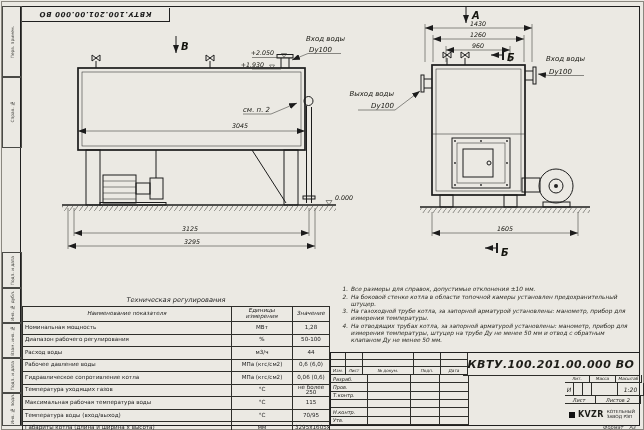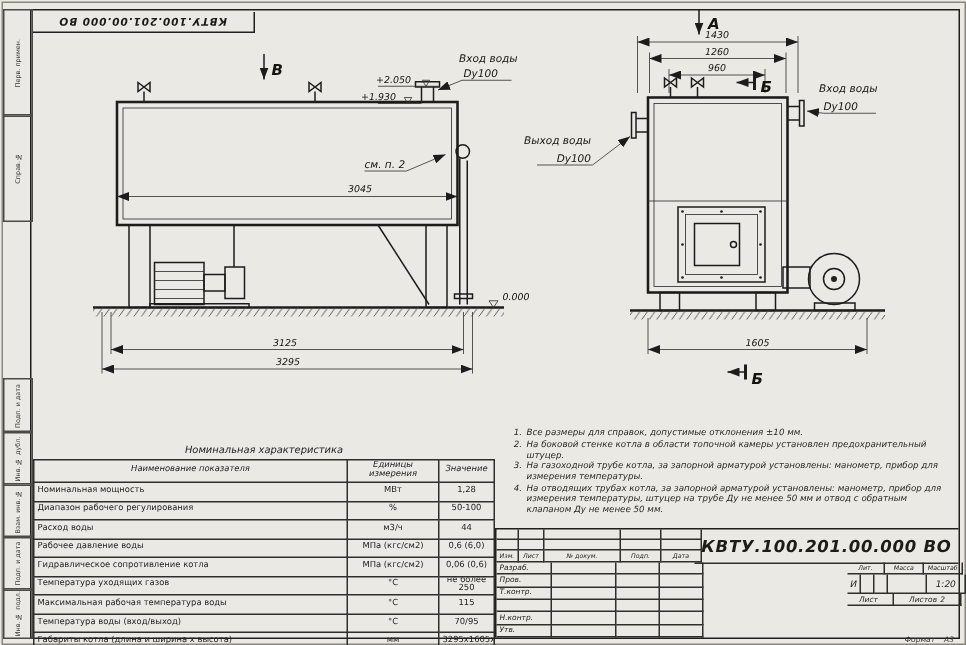--- a/index.html
+++ b/index.html
@@ -271,21 +271,21 @@
       <line x1="432" y1="233" x2="578" y2="233" class="kd" marker-start="url(#arr)" marker-end="url(#arr)"></line>
       <text class="tts" x="505" y="230.5" text-anchor="middle">1605</text>
 
       <line x1="497" y1="243" x2="497" y2="253" stroke="#1c1c1c" stroke-width="2"></line>
       <line x1="497" y1="248" x2="485" y2="248" class="k2" marker-end="url(#arr)"></line>
       <text class="ttm" x="501" y="256">Б</text>
     </g>
   </svg>
 
   <div class="techwrap">
-    <div class="techtitle">Номинальная характеристика</div>
+    <div class="techtitle">Техническая регулирования</div>
     <table class="tech">
       <tbody>
           <tr>
         <th style="width:204px">Наименование показателя</th>
         <th style="width:56px">Единицы измерения</th>
         <th>Значение</th>
       </tr>
       <tr>
             <td>Номинальная мощность</td>
             <td class="c">МВт</td>
@@ -434,19 +434,27 @@
       <div class="cell" style="width:30px;gap:2px;">
         <span>Лист</span>
         <span></span>
       </div>
       <div class="cell" style="width:44px;gap:2px;">
         <span>Листов</span>
         <span>2</span>
       </div>
     </div>
 
+    <div class="co">
+      <span class="logosq"></span>
+      <span class="logotxt">KVZR</span>
+      <span class="coname">
+        <span>КОТЕЛЬНЫЙ</span><br>
+        <span>ЗАВОД РЭП</span>
+      </span>
+    </div>
   </div>
 
   <div class="format">
     <span>Формат</span>
     <span>А3</span>
   </div>
 </div>
 
 </body></html>

